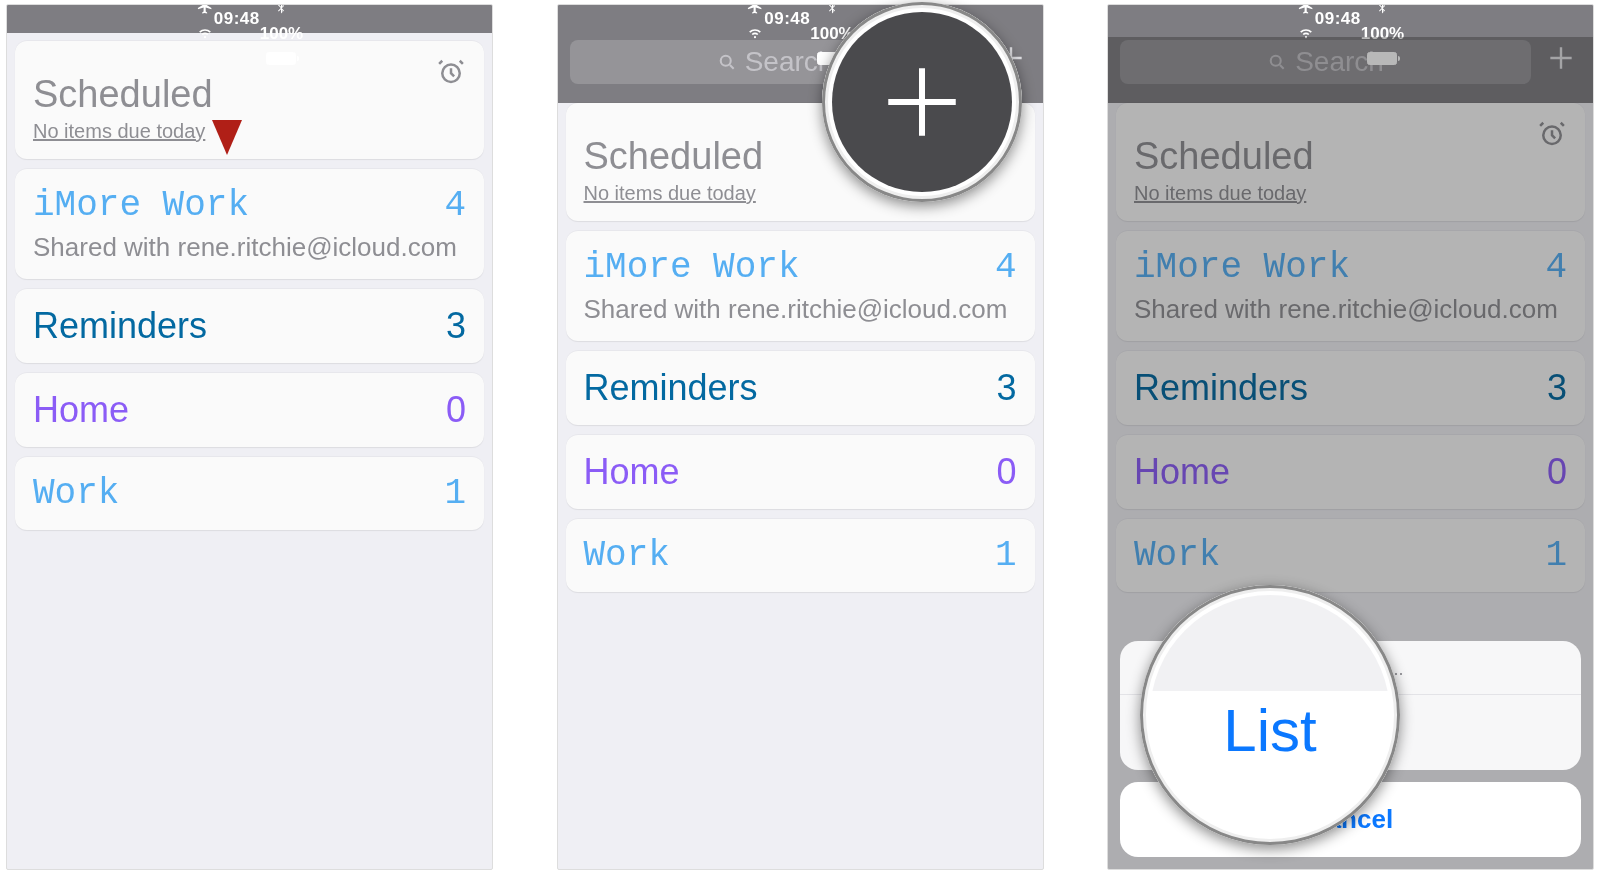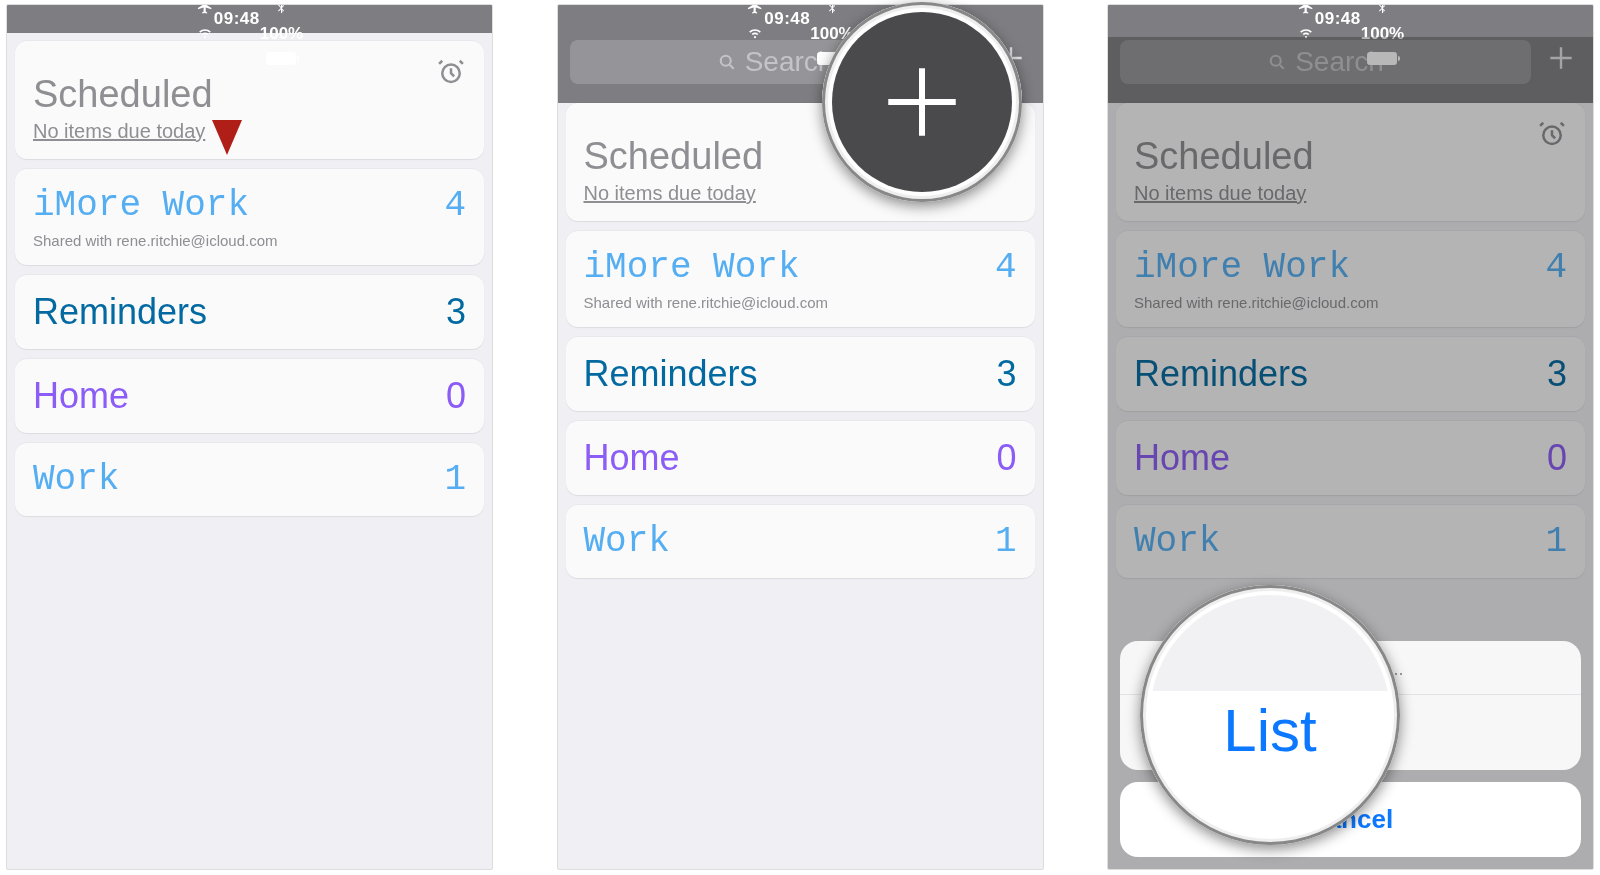--- a/index.html
+++ b/index.html
@@ -124,21 +124,21 @@
   }
   .list-title {
     font-size: 36px;
     font-weight: 400;
   }
   .list-count {
     font-size: 36px;
     font-weight: 400;
   }
   .list-sub {
-    font-size: 15px;
+    font-size: 26px;
     color: #8e8e93;
     margin-top: 6px;
   }
   .c-blue { color: #55aef2; font-family: Liberation Mono, monospace; }
   .c-violet { color: #0369a1; }
   .c-lavender { color: #8b5cf6; }
 
   
   .dim-overlay {
     position: absolute;

